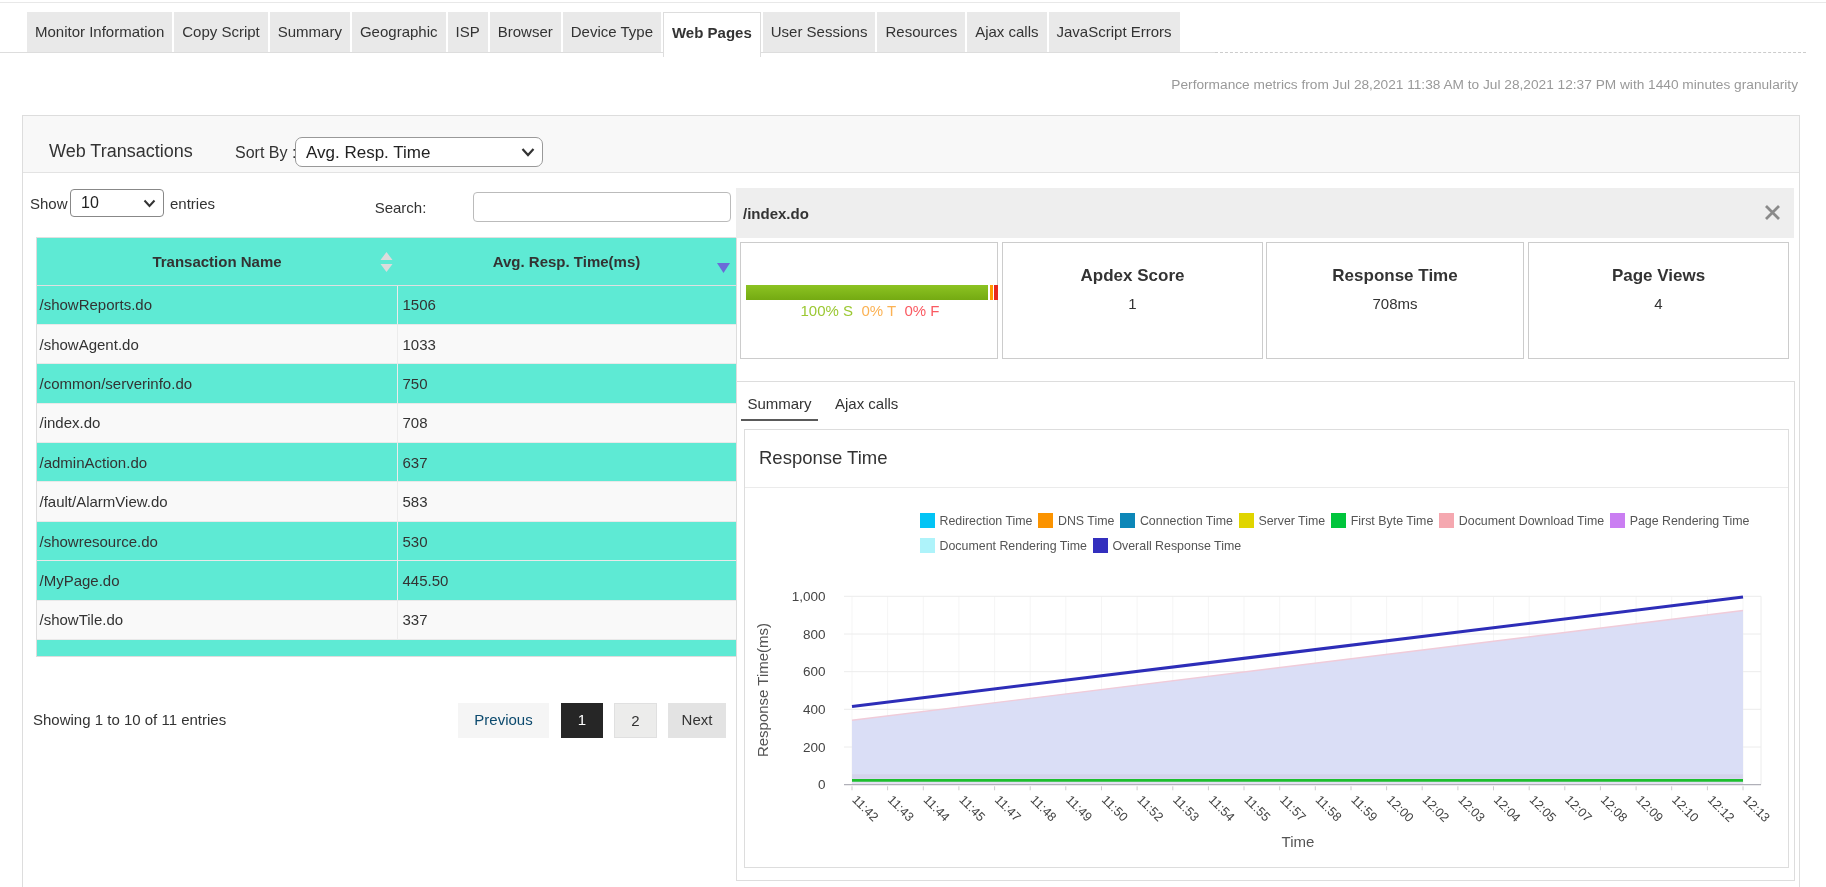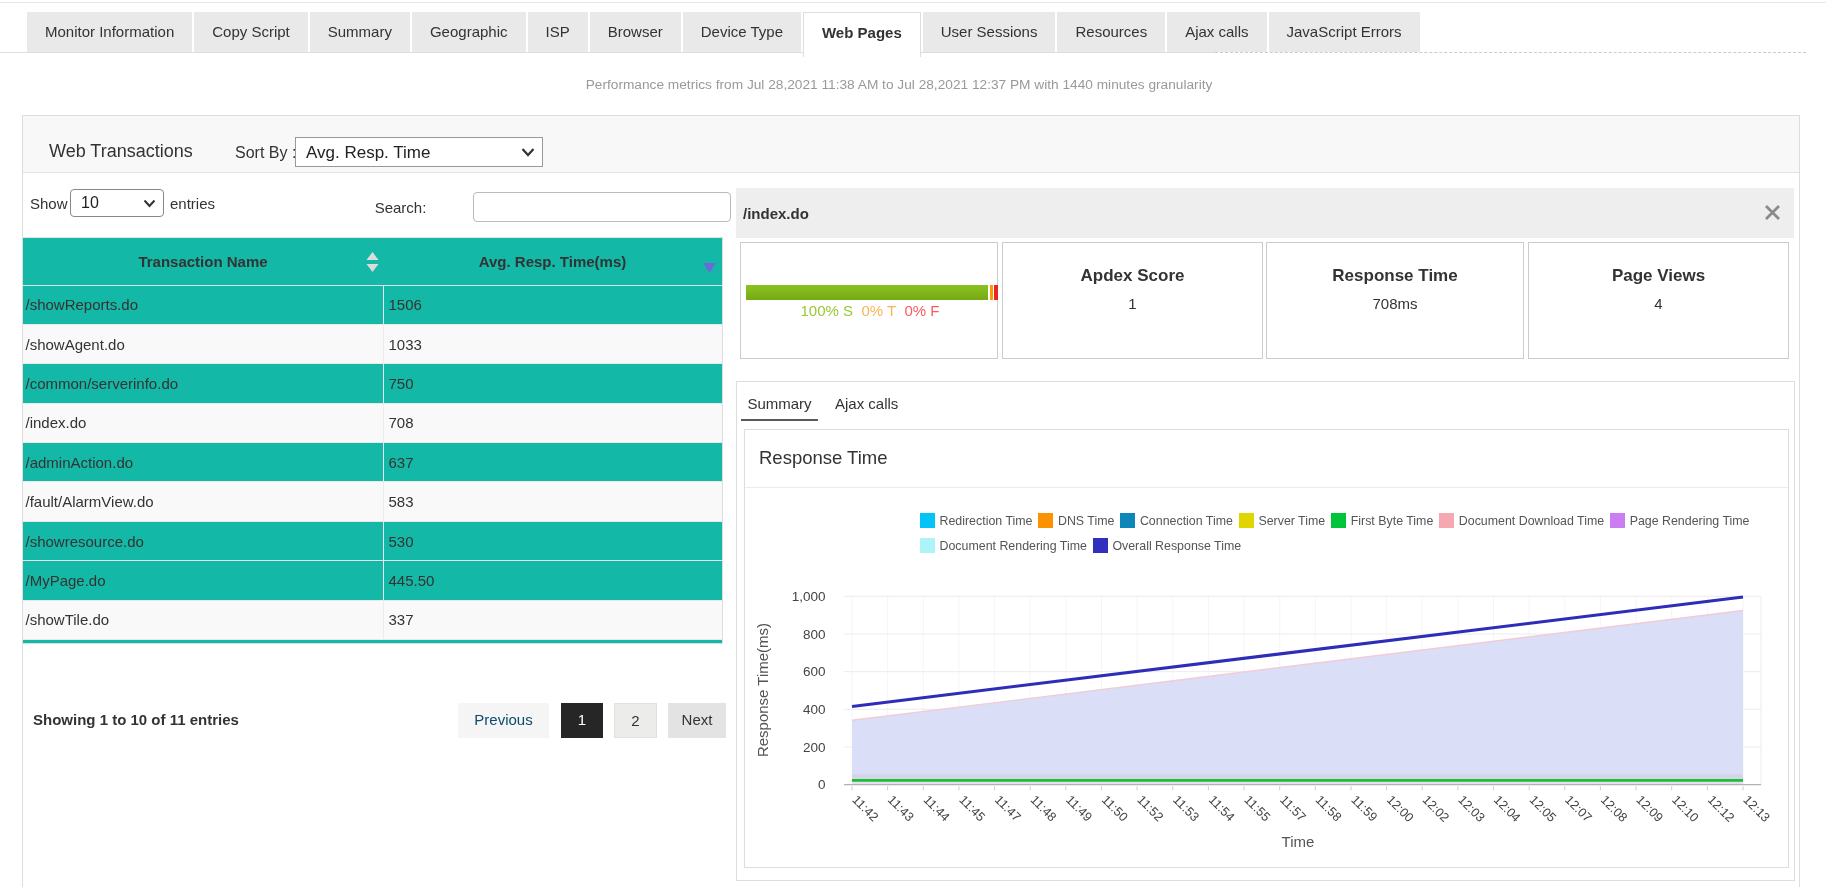--- a/index.html
+++ b/index.html
@@ -1,60 +1,60 @@
 <!DOCTYPE html>
 <html><head><meta charset="utf-8"><style>
 * {margin:0;padding:0;box-sizing:border-box}
 html,body {width:1826px;height:887px;background:#fff;font-family:"Liberation Sans",sans-serif;overflow:hidden;position:relative}
 .abs {position:absolute}
-.tab {display:inline-block;background:#e9e9e9;color:#333;font-size:15px;line-height:40px;height:40px;padding:0 18px;margin-right:2px;vertical-align:top}
+.tab {display:inline-block;background:#e9e9e9;color:#333;font-size:15px;line-height:40px;height:40px;padding:0 8px;margin-right:2px;vertical-align:top}
 .tab.active {background:#fff;font-weight:bold;border:1px solid #ddd;border-bottom:none;height:45px;line-height:39px;position:relative;z-index:3}
 table.dt {border-collapse:collapse;width:699px;table-layout:fixed}
 table.dt th {font-size:15px;font-weight:bold;color:#333;height:47.5px;text-align:center;vertical-align:middle;border-bottom:1px solid #e0e0e0;position:relative}
 table.dt td {font-size:15px;color:#333;height:39.4px;vertical-align:middle;border-bottom:1px solid #e9e9e9}
 table.dt td.c1 {padding-left:2.5px;border-right:1px solid #ececec}
 table.dt td.c2 {padding-left:5px}
 table.dt tr.zeb td {background:#f9f9f9}
 table.dt a {color:#333;}
 .pgbtn {position:absolute;top:703px;height:34.5px;font-size:15px;text-align:center;line-height:34.5px}
 .bx {position:absolute;top:242px;height:117px;border:1px solid #ccc;background:#fff;text-align:center}
 .bxt {font-weight:bold;font-size:17px;color:#333;margin-top:23px}
 .bxv {font-size:15px;color:#333;margin-top:9px}
 .li {display:inline-block;margin-right:6px;font-size:12.4px;color:#555;white-space:nowrap}
 .sw {display:inline-block;width:15px;height:15px;vertical-align:-3px;margin-right:4.5px}
 </style></head><body>
 <div class="abs" style="left:0;top:2px;width:1826px;height:1px;background:#e8e8e8"></div>
 <div class="abs" style="left:27px;top:12px;white-space:nowrap"><div class="tab">Monitor Information</div><div class="tab">Copy Script</div><div class="tab">Summary</div><div class="tab">Geographic</div><div class="tab">ISP</div><div class="tab">Browser</div><div class="tab">Device Type</div><div class="tab active">Web Pages</div><div class="tab">User Sessions</div><div class="tab">Resources</div><div class="tab">Ajax calls</div><div class="tab">JavaScript Errors</div></div>
 <div class="abs" style="left:0;top:52px;width:1215px;height:1px;background:#ddd;z-index:1"></div>
 <div class="abs" style="left:1215px;top:52px;width:591px;height:0;border-top:1px dashed #ccc;z-index:1"></div>
-<div class="abs" style="left:0;top:77px;width:1798px;text-align:center;font-size:13.7px;color:#999">Performance metrics from Jul 28,2021 11:38 AM to Jul 28,2021 12:37 PM with 1440 minutes granularity</div>
+<div class="abs" style="left:0;top:77px;width:1798px;text-align:right;font-size:13.7px;color:#999">Performance metrics from Jul 28,2021 11:38 AM to Jul 28,2021 12:37 PM with 1440 minutes granularity</div>
 
 <div class="abs" style="left:22px;top:115px;width:1778px;height:780px;border:1px solid #ddd;background:#fff"></div>
 <div class="abs" style="left:23px;top:116px;width:1776px;height:57px;background:#f8f8f8;border-bottom:1px solid #e3e3e3"></div>
 <div class="abs" style="left:49px;top:141px;font-size:18px;color:#333">Web Transactions</div>
 <div class="abs" style="left:235px;top:144px;font-size:16px;color:#333">Sort By :</div>
-<div class="abs" style="left:295px;top:137px;width:248px;height:30px;border:1px solid #999;border-radius:0;background:#fff">
+<div class="abs" style="left:295px;top:137px;width:248px;height:30px;border:1px solid #999;border-radius:7px;background:#fff">
   <div class="abs" style="left:10px;top:5px;font-size:17px;color:#222">Avg. Resp. Time</div>
   <svg class="abs" style="right:7px;top:9px" width="14" height="10">
       <path d="M1.5 2 L7 8 L12.5 2" stroke="#333" stroke-width="2.2" fill="none"></path>
     </svg>
 </div>
 
 <div class="abs" style="left:30px;top:195px;font-size:15px;color:#333">Show</div>
 <div class="abs" style="left:70px;top:189px;width:94px;height:28px;border:1px solid #888;border-radius:4px;background:#fff">
   <div class="abs" style="left:10px;top:4px;font-size:16px;color:#222">10</div>
   <svg class="abs" style="right:7px;top:9px" width="13" height="9">
       <path d="M1.5 1.5 L6.5 7 L11.5 1.5" stroke="#333" stroke-width="2" fill="none"></path>
     </svg>
 </div>
 <div class="abs" style="left:170px;top:195px;font-size:15px;color:#333">entries</div>
 <div class="abs" style="left:330px;top:199px;width:141px;text-align:center;font-size:15px;color:#333">Search:</div>
 <div class="abs" style="left:473px;top:192px;width:258px;height:30px;border:1px solid #bbb;border-radius:4px;background:#fff"></div>
 
-<div class="abs" style="left:22px;top:236.5px;border:1px solid #ddd;border-top:1px solid #e0e0e0;padding-bottom:3px;background:#14b8a6">
+<div class="abs" style="left:36px;top:236.5px;border:1px solid #ddd;border-top:1px solid #e0e0e0;padding-bottom:16px;background:#5eead4">
 <table class="dt">
 <colgroup>
         <col style="width:360px">
         <col style="width:339px">
       </colgroup>
 <thead>
         <tr>
           <th>Transaction Name
 <svg class="abs" style="left:343px;top:14px" width="13" height="20">
               <path d="M6.5 0 L12.5 8 L0.5 8 Z" fill="#dcdcdc"></path>
@@ -102,21 +102,21 @@
           <td class="c2">445.50</td>
         </tr>
         <tr class="zeb">
           <td class="c1"><a>/showTile.do</a></td>
           <td class="c2">337</td>
         </tr>
       </tbody>
 </table>
 </div>
 
-<div class="abs" style="left:33px;top:711px;font-size:15px;font-weight:bold;color:#333">Showing 1 to 10 of 11 entries</div>
+<div class="abs" style="left:33px;top:711px;font-size:15px;font-weight:normal;color:#333">Showing 1 to 10 of 11 entries</div>
 <div class="pgbtn" style="left:458px;width:91px;background:#f5f5f5;color:#0c4a6e">Previous</div>
 <div class="pgbtn" style="left:561px;width:42px;background:#262626;color:#fff">1</div>
 <div class="pgbtn" style="left:614px;width:43px;background:#ececeb;border:1px solid #e0e0e0;line-height:33px;color:#333">2</div>
 <div class="pgbtn" style="left:668px;width:58px;background:#e3e3e3;color:#333">Next</div>
 
 <div class="abs" style="left:736px;top:188px;width:1058px;height:50px;background:#eee"></div>
 <div class="abs" style="left:743px;top:205px;font-size:15px;font-weight:bold;color:#333">/index.do</div>
 <svg class="abs" style="left:1764px;top:204px" width="17" height="17">
     <path d="M2 2 L15 15 M15 2 L2 15" stroke="#8a8a8a" stroke-width="2.8" fill="none"></path>
   </svg>

